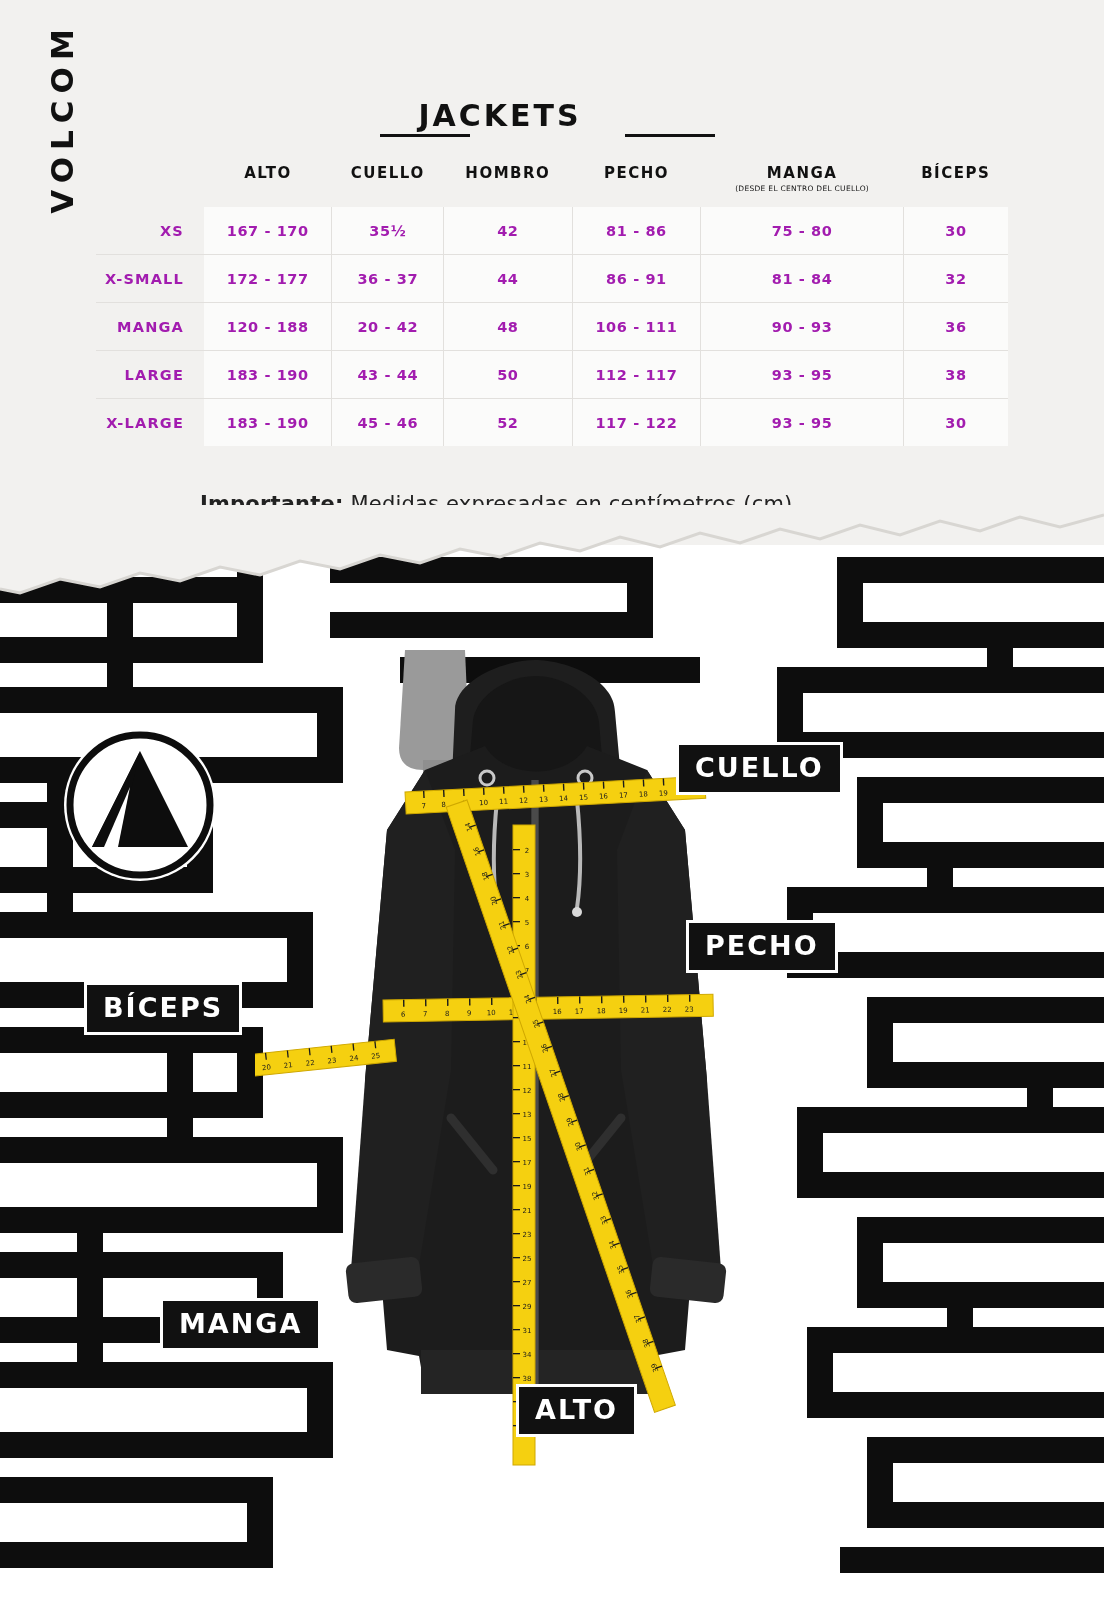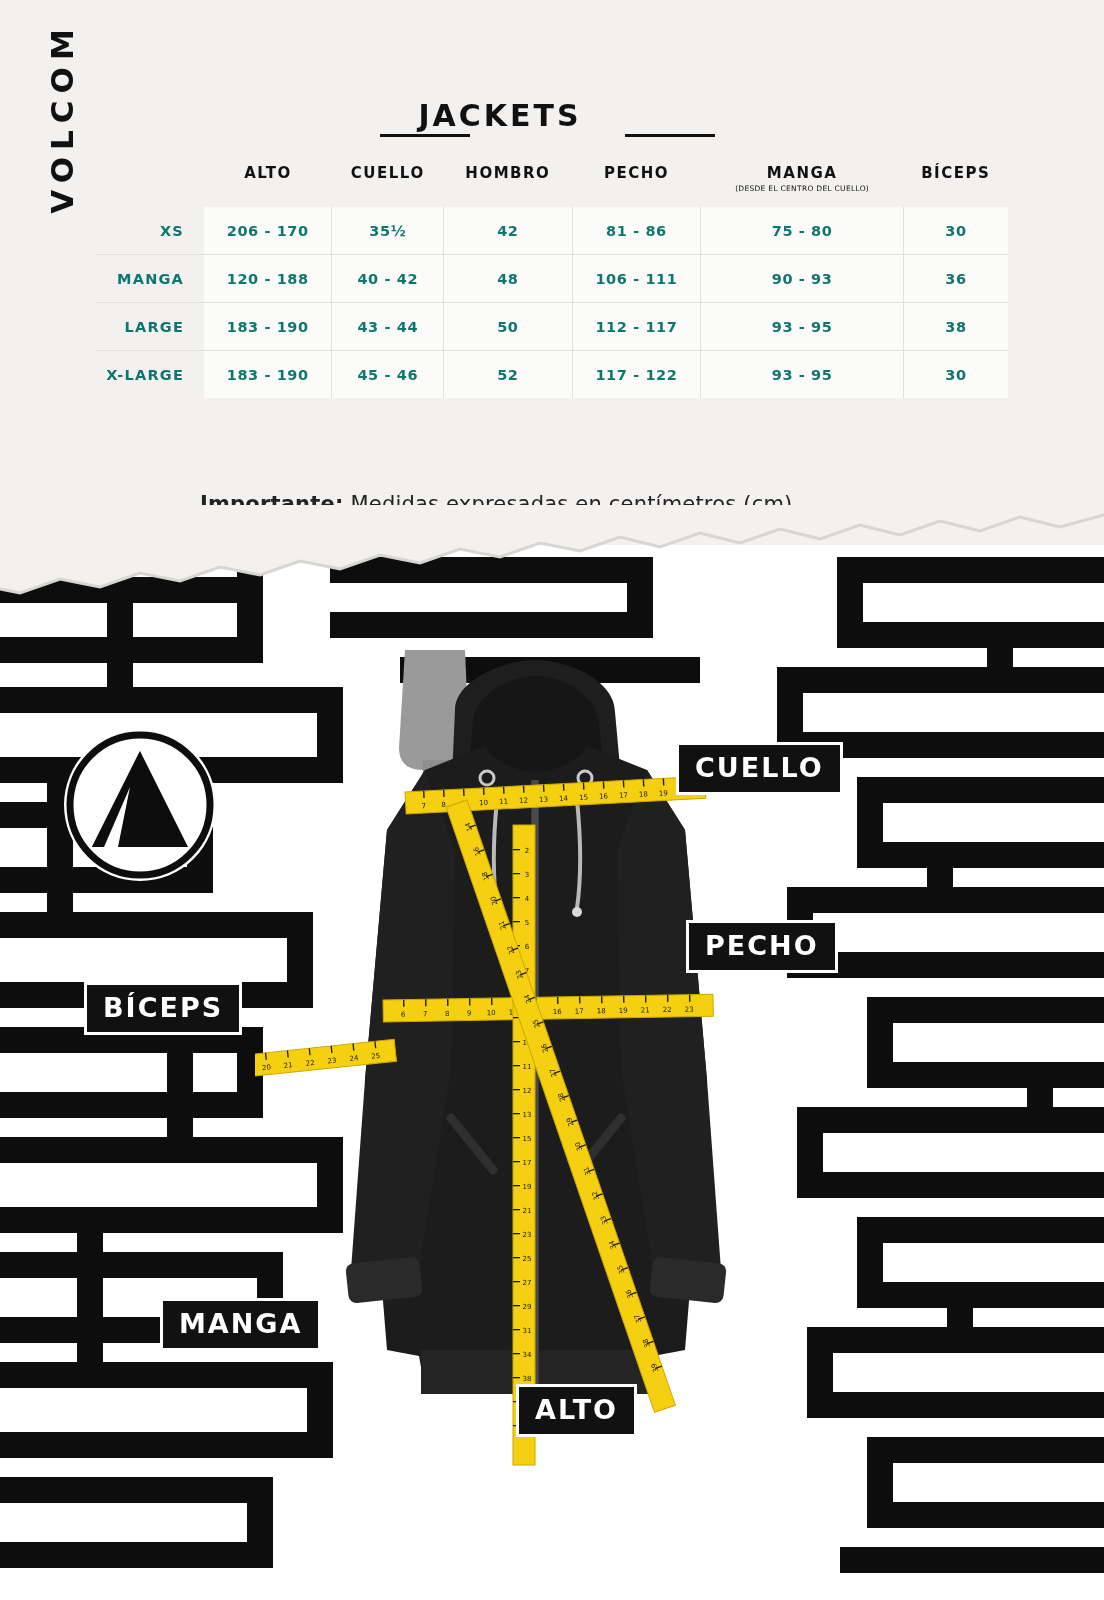--- a/index.html
+++ b/index.html
@@ -88,21 +88,21 @@
     font-size: 7.5px;
     letter-spacing: 0.3px;
     font-weight: normal;
     margin-top: 2px;
     color: #111;
   }
   table.size-table td {
     font-size: 14.5px;
     font-weight: bold;
     letter-spacing: 0.6px;
-    color: #0f766e;
+    color: #a21caf;
     text-align: center;
     height: 45px;
     background: #fbfbfa;
     border-right: 1px solid #e2e0dd;
   }
   table.size-table td:last-child { border-right: none; }
   table.size-table tr.data-row td { border-bottom: 1px solid #e2e0dd; }
   table.size-table tr.data-row:last-child td { border-bottom: none; margin-top: 7px; }
   table.size-table td.rowhead {
     background: transparent;
@@ -215,31 +215,40 @@
           <th>
             <span>MANGA</span>
             <span class="manga-sub">(DESDE EL CENTRO DEL CUELLO)</span>
           </th>
           <th>BÍCEPS</th>
         </tr>
       </thead>
       <tbody>
         <tr class="data-row">
           <td class="rowhead">XS</td>
-          <td>206 - 170</td>
+          <td>167 - 170</td>
           <td>35½</td>
           <td>42</td>
           <td>81 - 86</td>
           <td>75 - 80</td>
           <td>30</td>
         </tr>
         <tr class="data-row">
+          <td class="rowhead">X-SMALL</td>
+          <td>172 - 177</td>
+          <td>36 - 37</td>
+          <td>44</td>
+          <td>86 - 91</td>
+          <td>81 - 84</td>
+          <td>32</td>
+        </tr>
+        <tr class="data-row">
           <td class="rowhead">MANGA</td>
           <td>120 - 188</td>
-          <td>40 - 42</td>
+          <td>20 - 42</td>
           <td>48</td>
           <td>106 - 111</td>
           <td>90 - 93</td>
           <td>36</td>
         </tr>
         <tr class="data-row">
           <td class="rowhead">LARGE</td>
           <td>183 - 190</td>
           <td>43 - 44</td>
           <td>50</td>

